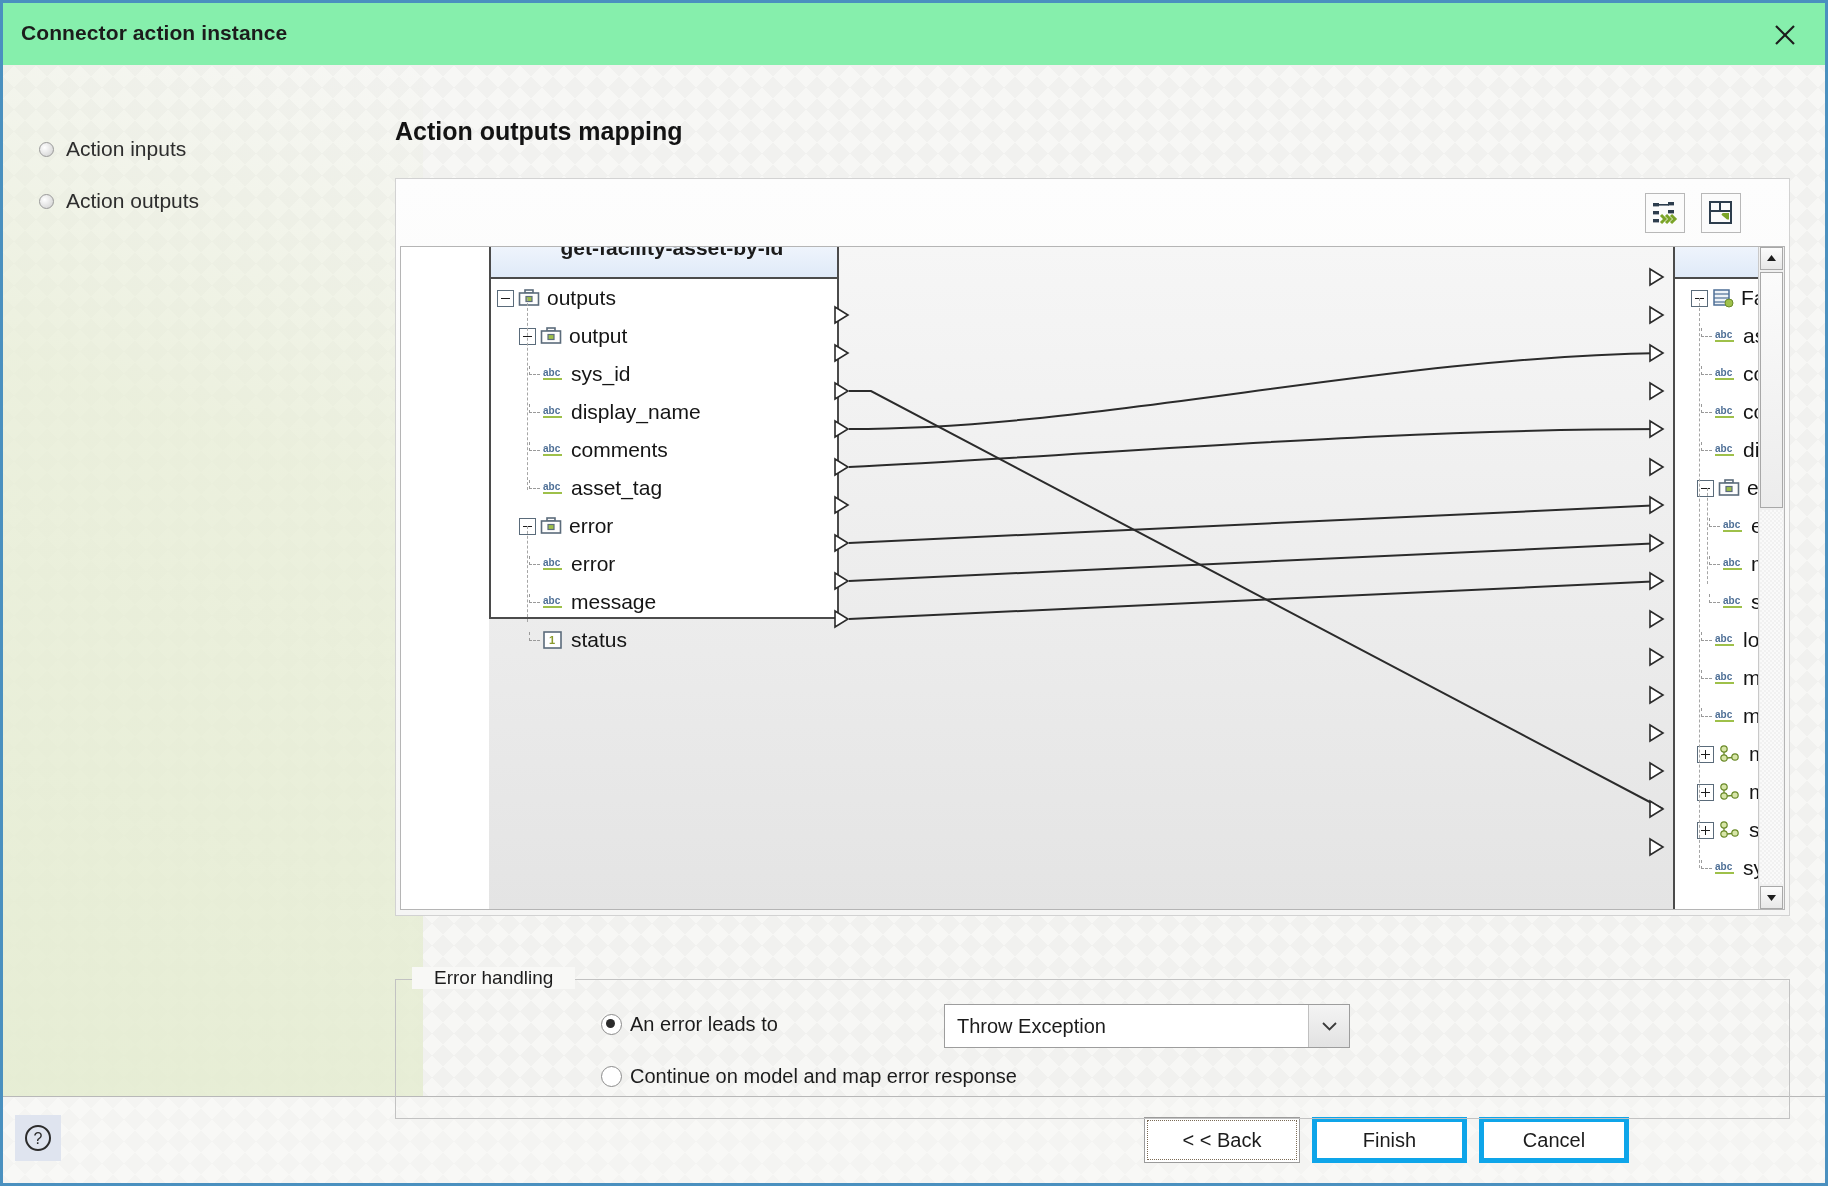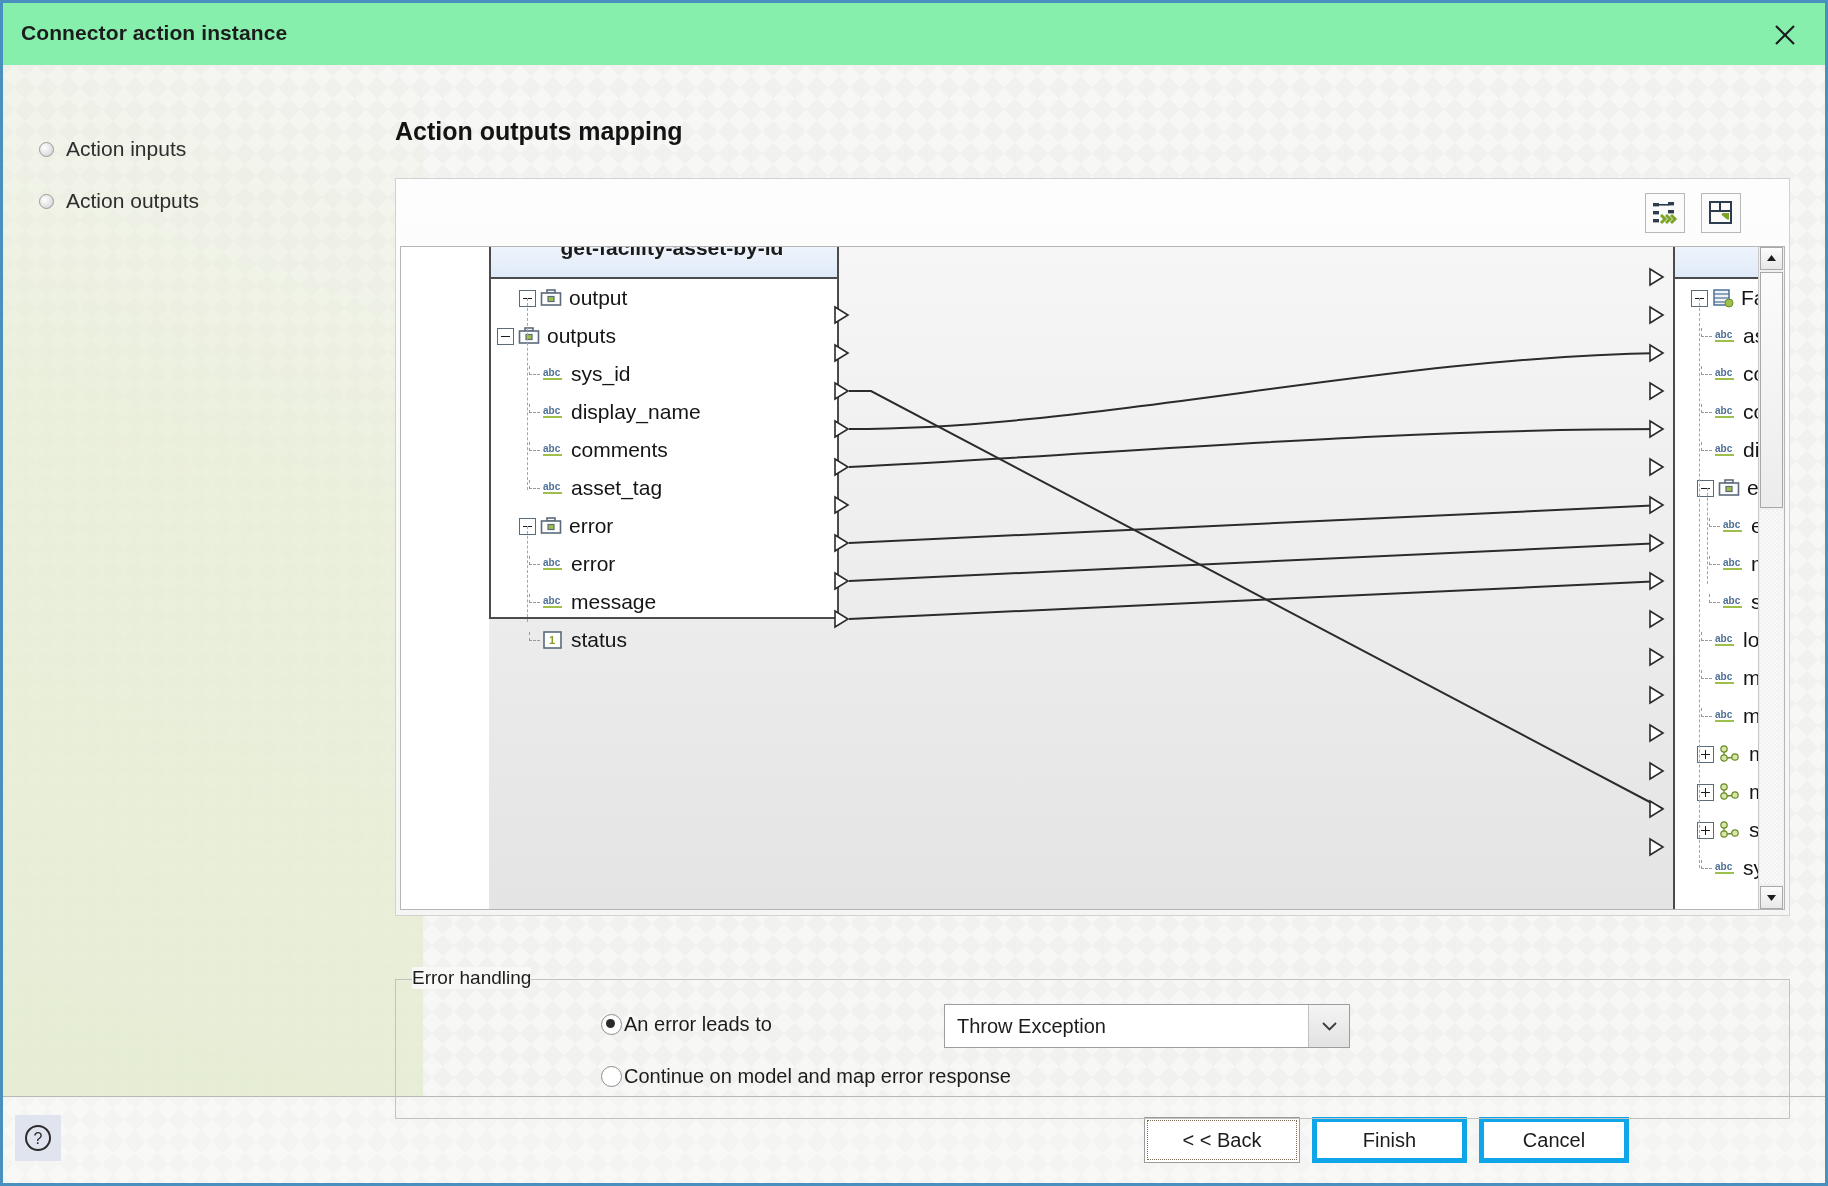--- a/index.html
+++ b/index.html
@@ -285,29 +285,29 @@
     position: absolute;
     left: 0; top: 914px;
     width: 1395px; height: 140px;
     box-sizing: border-box;
     border: 1px solid #c2c2c2;
   }
   .err-legend {
     position: absolute;
     left: 16px; top: -13px;
     background: #f8f8f6;
-    padding: 0 0;
+    padding: 0 22px;
     font-size: 19px;
     color: #1d1d1d;
   }
   .radio-row {
     position: absolute;
     display: flex;
     align-items: center;
-    gap: 2px;
+    gap: 8px;
     cursor: pointer;
   }
   #radio-throw { left: 205px; top: 33px; }
   #radio-continue { left: 205px; top: 85px; }
   .radio {
     width: 19px; height: 19px;
     border-radius: 50%;
     border: 1px solid #8c8c8c;
     background: #ffffff;
     position: relative;
@@ -468,39 +468,39 @@
               <path d="M448,372 L1262,334" fill="none" stroke="#2b2b2b" stroke-width="2"></path>
             </svg>
 
             <div class="tree" id="tree-left">
               <div class="tree-head">
                 <div class="tree-head-text">get-facility-asset-by-id</div>
               </div>
               <div class="tree-rows">
 
                 <div class="row">
+                  <span style="width:6px"></span>
+                  <span class="exp"></span>
+                  <svg class="ico" width="22" height="20" viewBox="0 0 22 20">
+                    <rect x="7" y="2" width="8" height="3" fill="none" stroke="#5b6b7b" stroke-width="1.6"></rect>
+                    <rect x="1.5" y="5" width="19" height="12" fill="#fdfdfd" stroke="#5b6b7b" stroke-width="1.6"></rect>
+                    <rect x="8" y="8.5" width="6" height="5" fill="#9ec04a" stroke="#5b6b7b" stroke-width="1.2"></rect>
+                  </svg>
+                  <span class="row-label">outputs</span>
+                </div>
+
+                <div class="row">
                   <span style="width:28px"></span>
                   <span class="exp"></span>
                   <svg class="ico" width="22" height="20" viewBox="0 0 22 20">
                     <rect x="7" y="2" width="8" height="3" fill="none" stroke="#5b6b7b" stroke-width="1.6"></rect>
                     <rect x="1.5" y="5" width="19" height="12" fill="#fdfdfd" stroke="#5b6b7b" stroke-width="1.6"></rect>
                     <rect x="8" y="8.5" width="6" height="5" fill="#9ec04a" stroke="#5b6b7b" stroke-width="1.2"></rect>
                   </svg>
                   <span class="row-label">output</span>
-                </div>
-
-                <div class="row">
-                  <span style="width:6px"></span>
-                  <span class="exp"></span>
-                  <svg class="ico" width="22" height="20" viewBox="0 0 22 20">
-                    <rect x="7" y="2" width="8" height="3" fill="none" stroke="#5b6b7b" stroke-width="1.6"></rect>
-                    <rect x="1.5" y="5" width="19" height="12" fill="#fdfdfd" stroke="#5b6b7b" stroke-width="1.6"></rect>
-                    <rect x="8" y="8.5" width="6" height="5" fill="#9ec04a" stroke="#5b6b7b" stroke-width="1.2"></rect>
-                  </svg>
-                  <span class="row-label">outputs</span>
                 </div>
 
                 <div class="row">
                   <span style="width:38px"></span>
                   <span class="dash"></span>
                   <svg class="ico" width="22" height="16" viewBox="0 0 22 16">
                     <text x="1" y="10" font-family="Liberation Sans, sans-serif" font-size="10" fill="#4e6f96" font-weight="bold">abc</text>
                     <rect x="1" y="12" width="19" height="2" fill="#9ec04a"></rect>
                   </svg>
                   <span class="row-label">sys_id</span>

